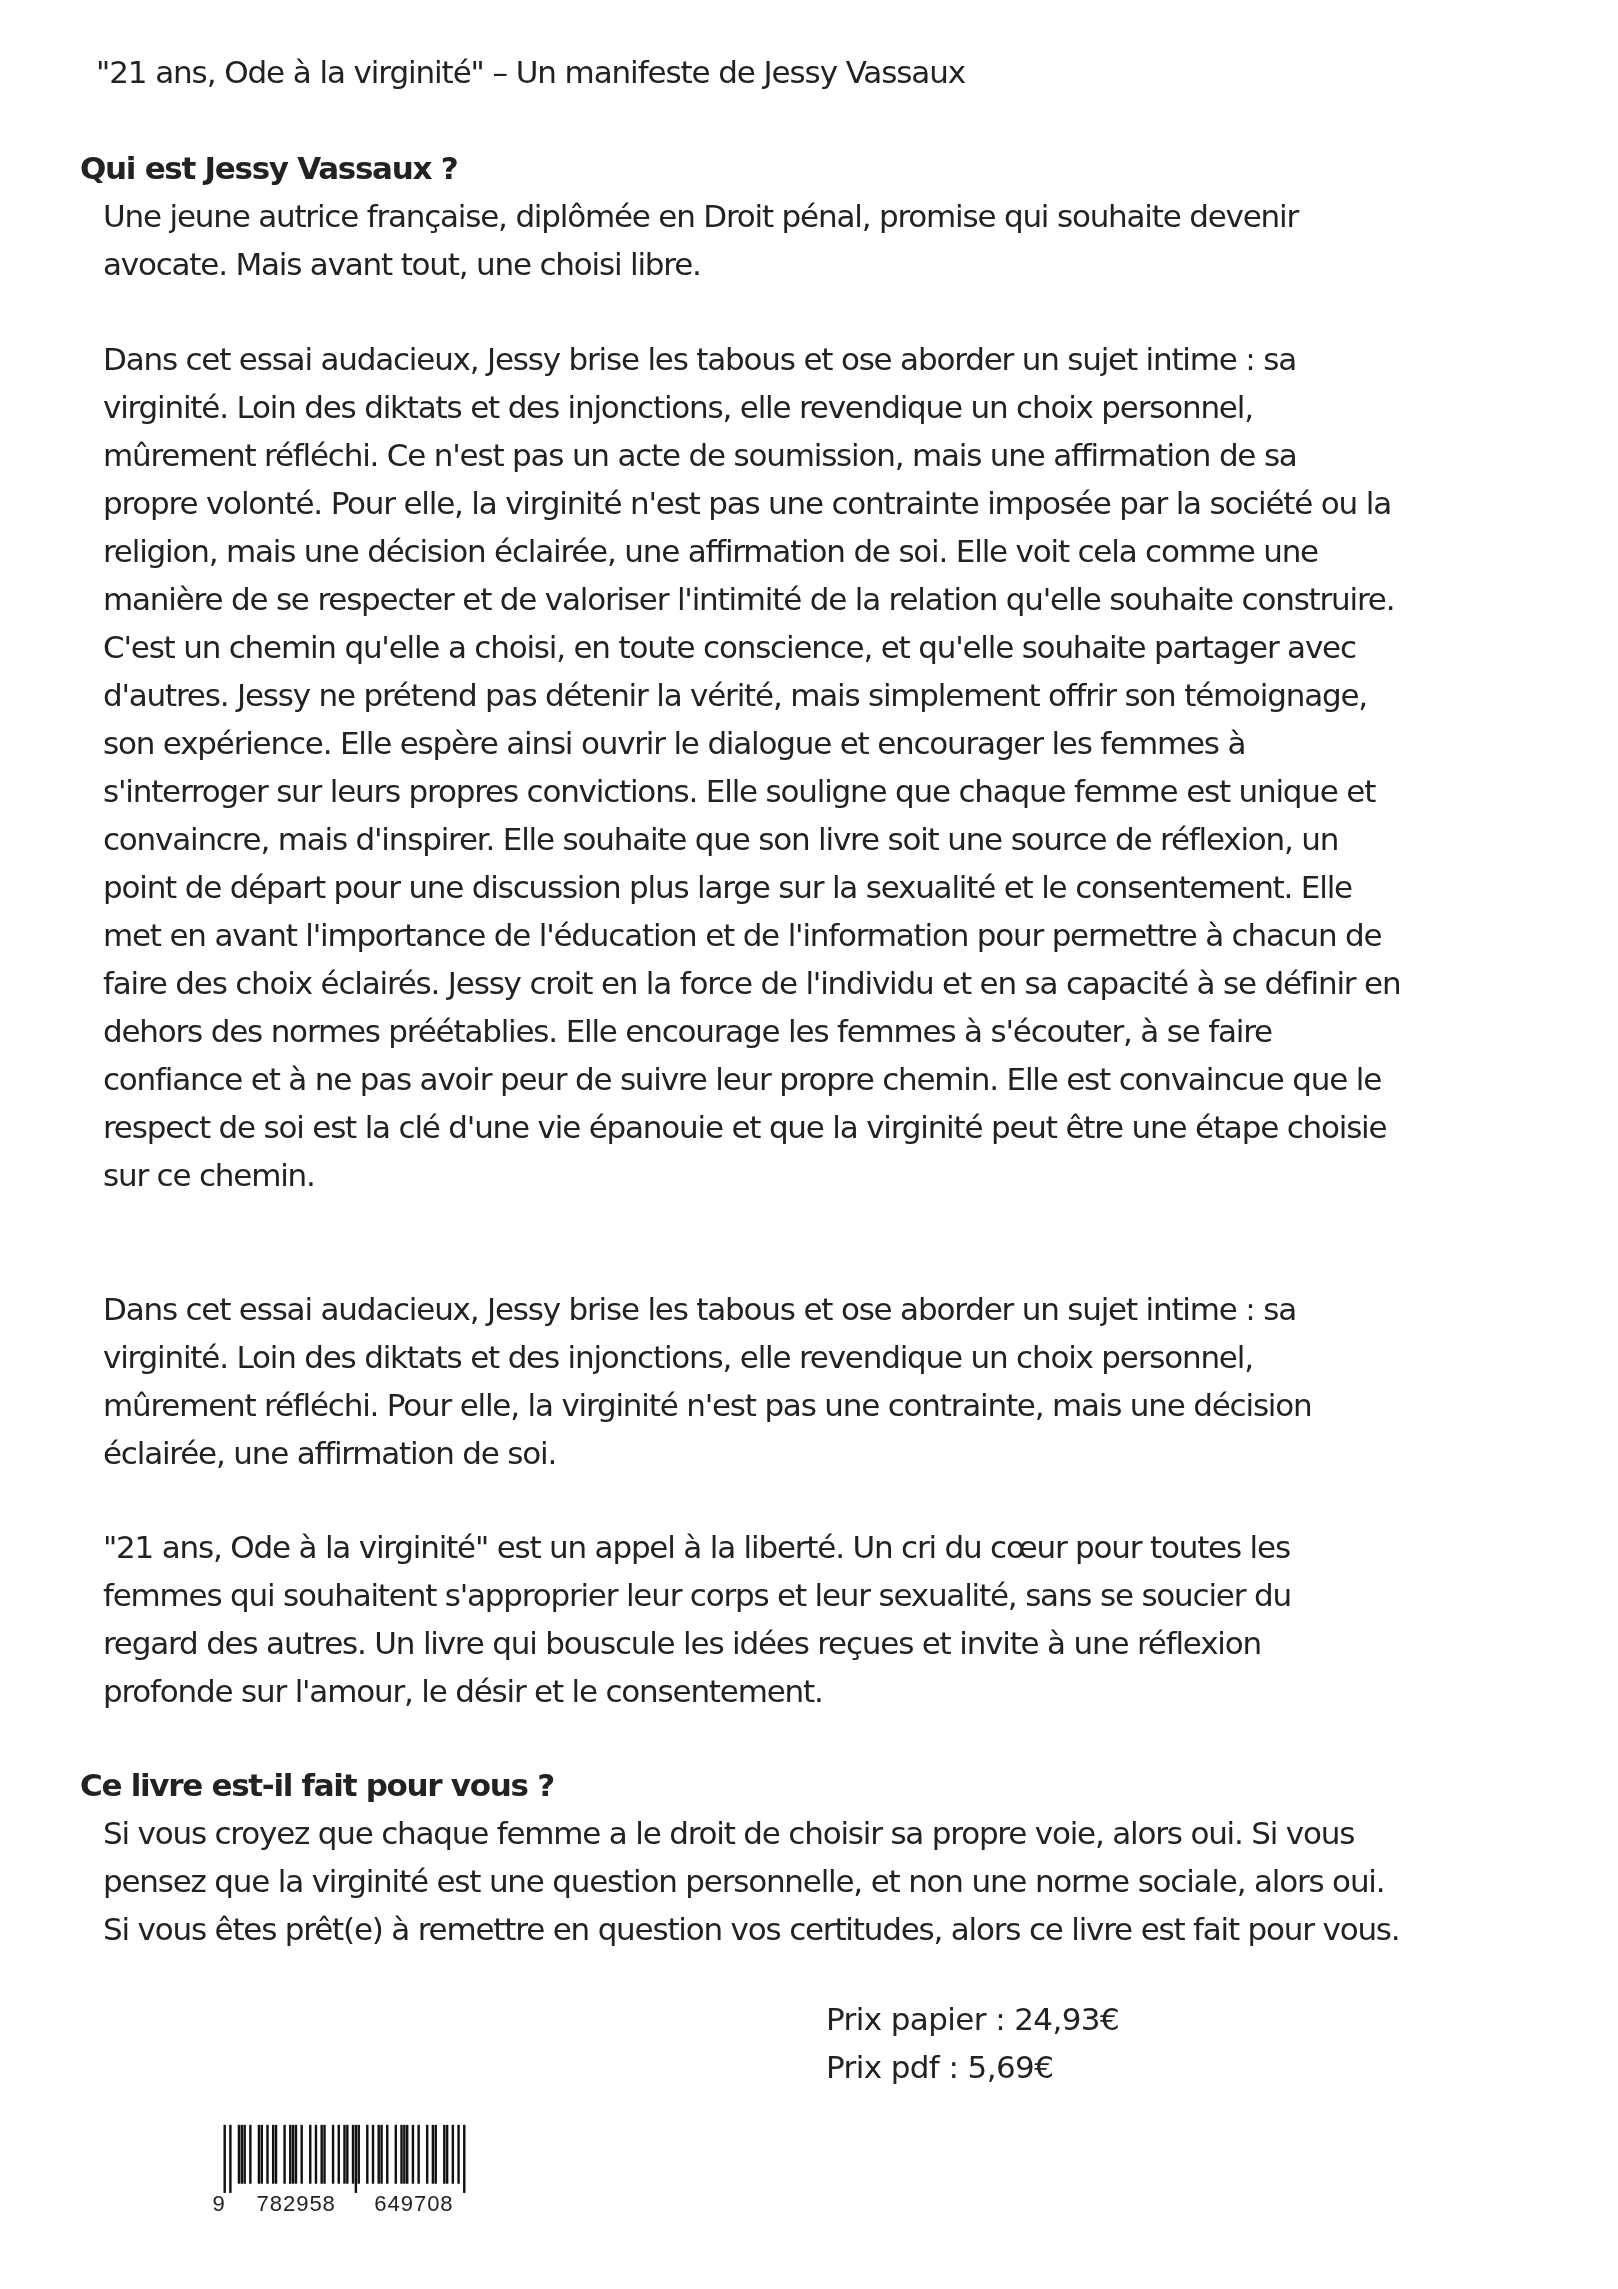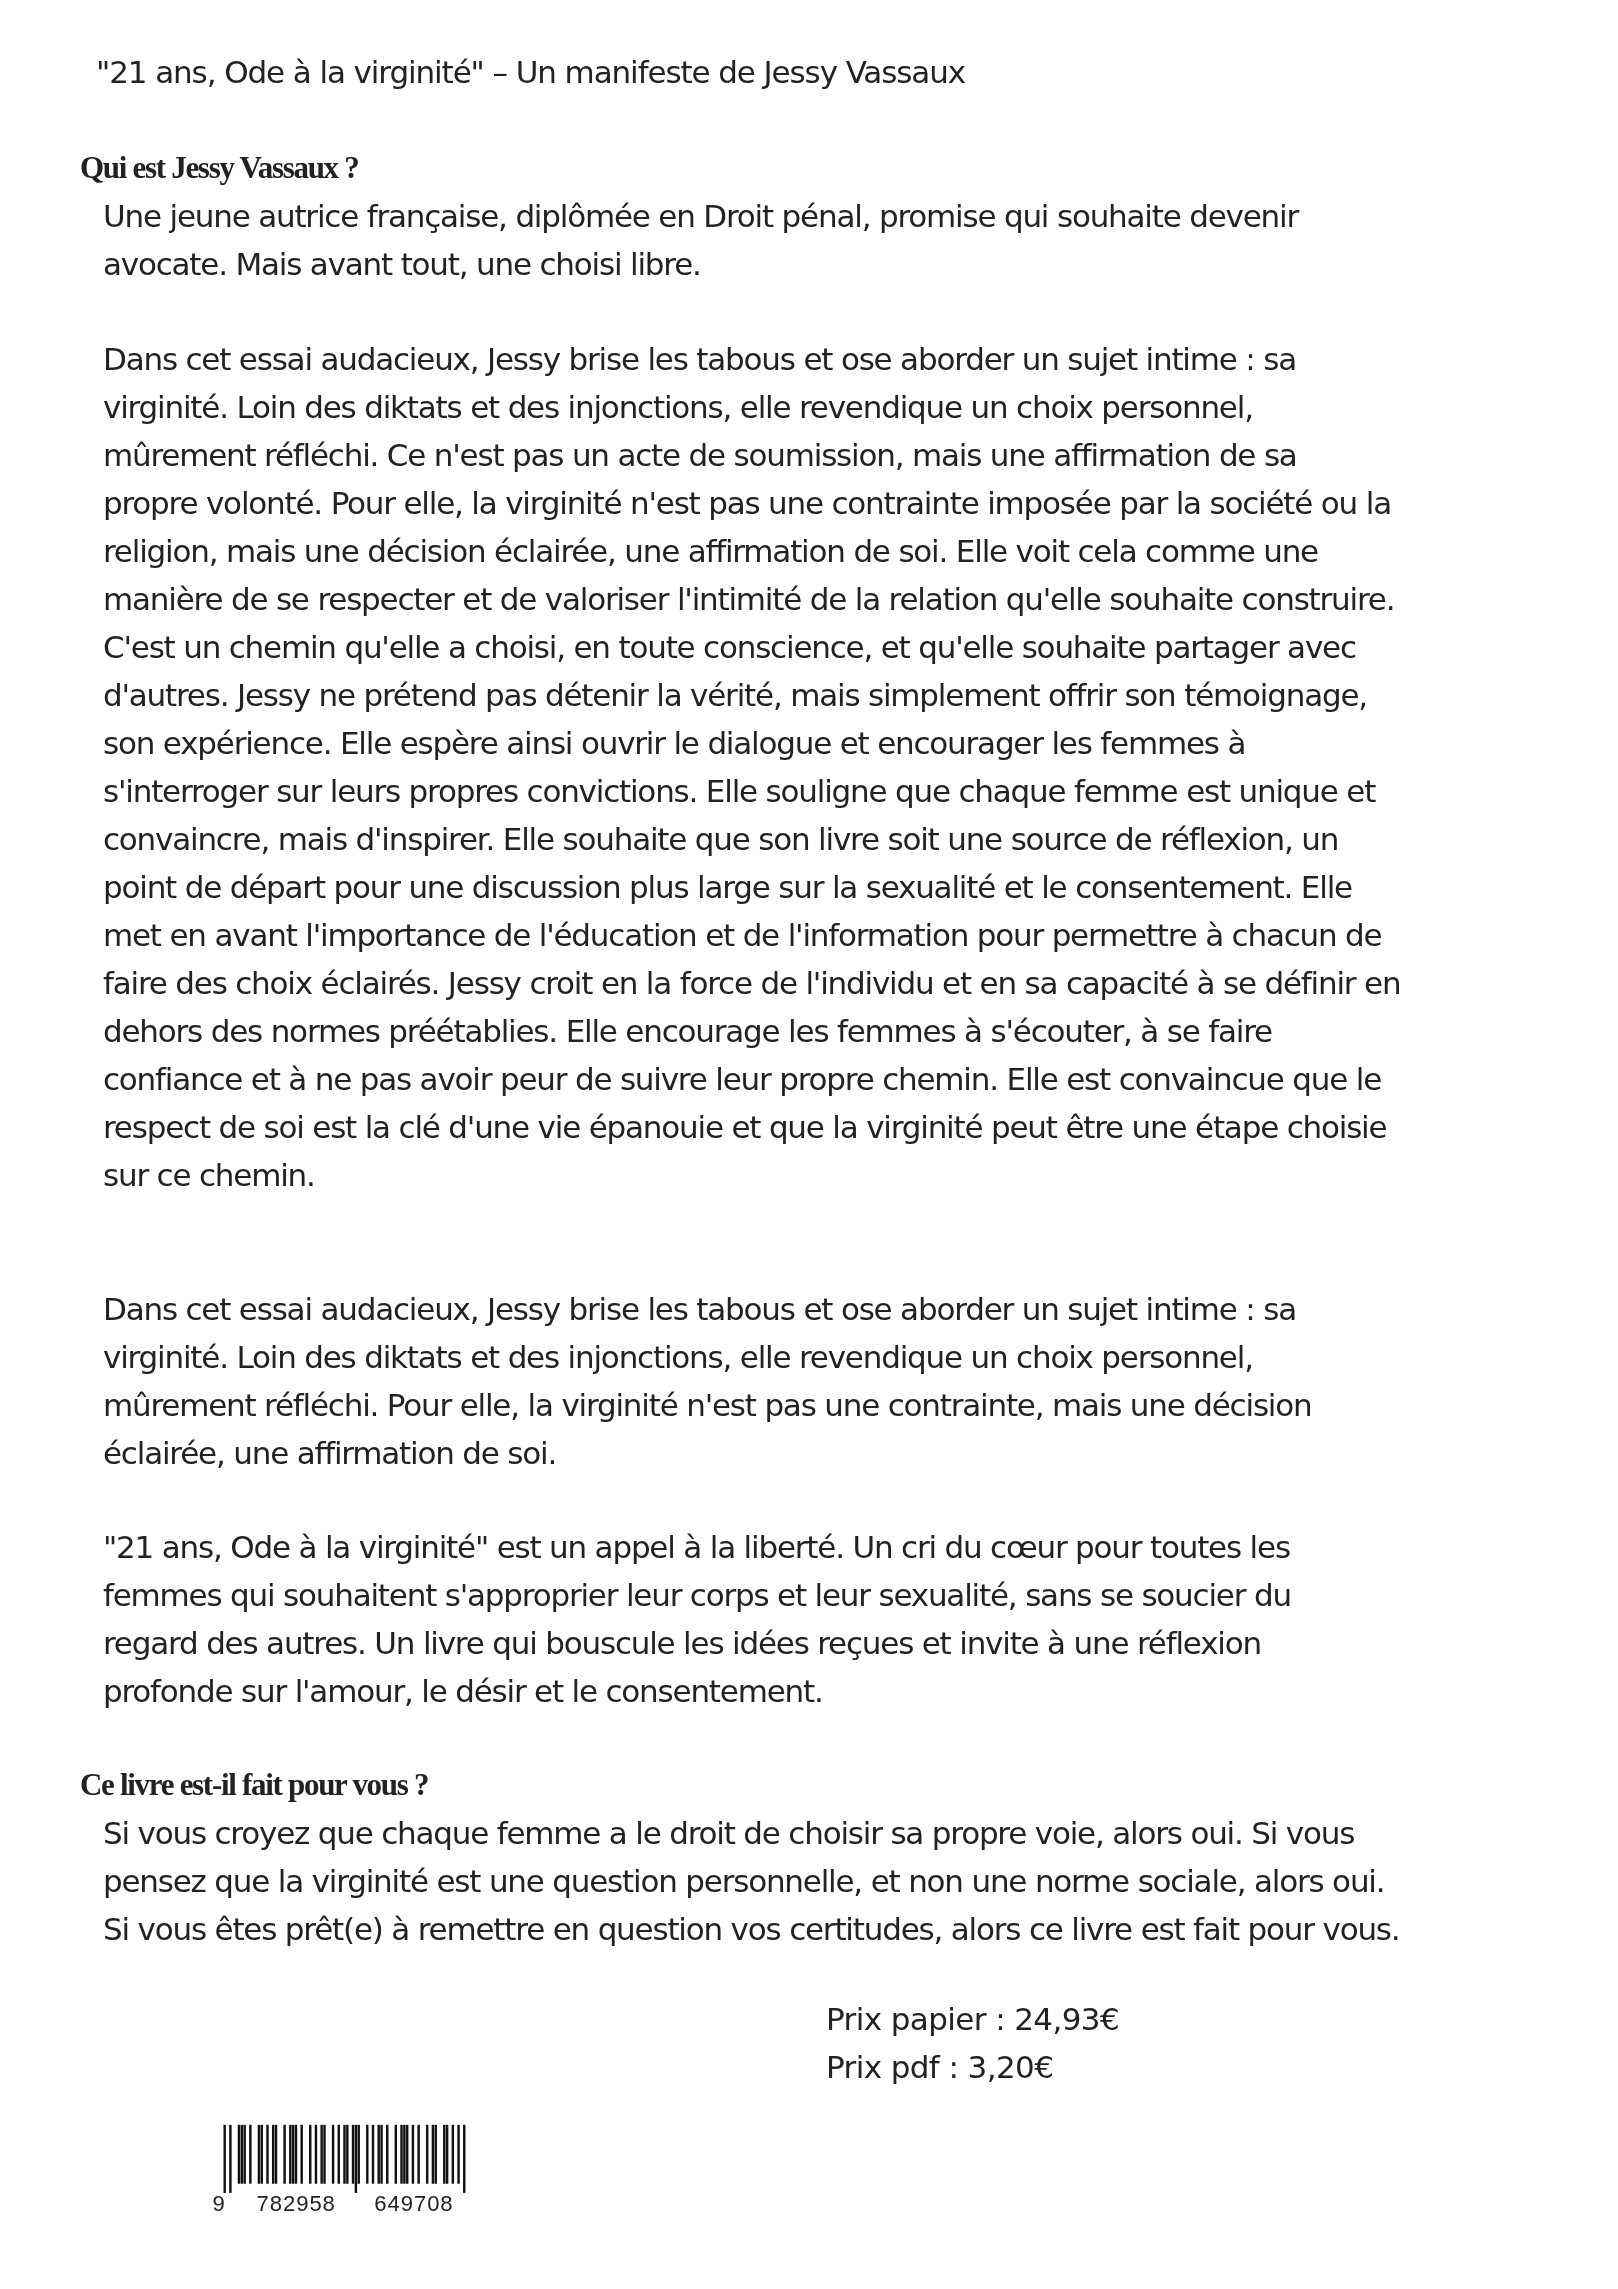--- a/index.html
+++ b/index.html
@@ -1,21 +1,21 @@
 <!DOCTYPE html>
 <html style="font-size:14.8px"><head>
 <meta charset="utf-8">
 <style>
   html, body { margin: 0; padding: 0; background: #ffffff; }
   body { width: 1619px; height: 2290px; position: relative; overflow: hidden;
          font-family: "DejaVu Sans", "Liberation Sans", sans-serif; color: #222222; }
   .page { position: absolute; left: 0; top: 0; width: 1619px; height: 2290px; background: #fff; }
   .title { position: absolute; left: 96px; top: 48px; font-size: 31px; line-height: 48px; letter-spacing: -1.1px; white-space: nowrap; }
   .block { position: absolute; left: 80px; width: 1495px; }
-  .heading { font-weight: bold; font-size: 31px; line-height: 48px; letter-spacing: -1.3px; white-space: nowrap; font-family: Liberation Serif, serif; }
+  .heading { font-weight: bold; font-size: 31px; line-height: 48px; letter-spacing: -1.3px; white-space: nowrap; }
   .line { font-size: 31px; line-height: 48px; letter-spacing: -1.2px; white-space: nowrap; margin-left: 23px; }
   .prices { position: absolute; left: 803px; top: 1995px; }
   .prices .line { letter-spacing: -0.6px; }
   .barcode { position: absolute; left: 210px; top: 2123px; width: 268px; height: 92px; }
   .barcode svg { display: block; }
 </style>
 </head>
 <body>
 
 <div class="page">
@@ -65,21 +65,21 @@
 
   <div class="block" style="top:1761px">
     <div class="heading">Ce livre est-il fait pour vous ?</div>
     <div class="line">Si vous croyez que chaque femme a le droit de choisir sa propre voie, alors oui. Si vous</div>
     <div class="line">pensez que la virginité est une question personnelle, et non une norme sociale, alors oui.</div>
     <div class="line">Si vous êtes prêt(e) à remettre en question vos certitudes, alors ce livre est fait pour vous.</div>
   </div>
 
   <div class="prices">
     <div class="line">Prix papier : 24,93€</div>
-    <div class="line">Prix pdf : 3,20€</div>
+    <div class="line">Prix pdf : 5,69€</div>
   </div>
 
   <div class="barcode">
     <svg id="barcode-svg" width="268" height="92" viewBox="0 0 290 100" xmlns="http://www.w3.org/2000/svg">
       <g id="bars" fill="#111">
           <rect x="14" y="2" width="2.635" height="74"></rect>
           <rect x="20.2" y="2" width="2.635" height="74"></rect>
           <rect x="29.5" y="2" width="2.635" height="64"></rect>
           <rect x="32.6" y="2" width="2.635" height="64"></rect>
           <rect x="35.7" y="2" width="2.635" height="64"></rect>

